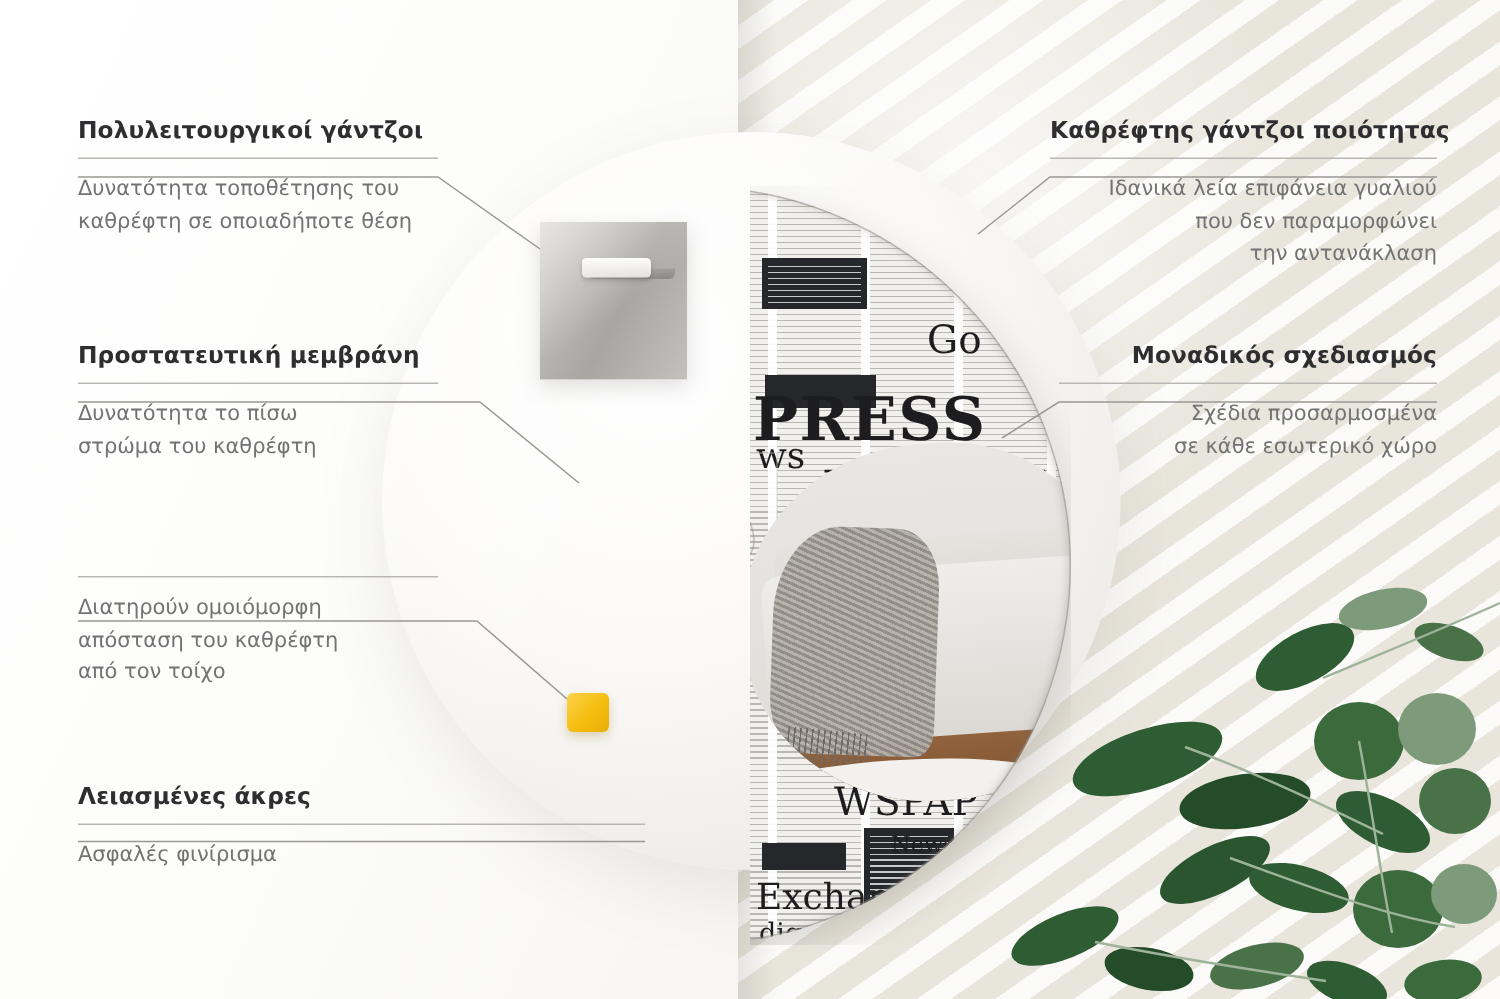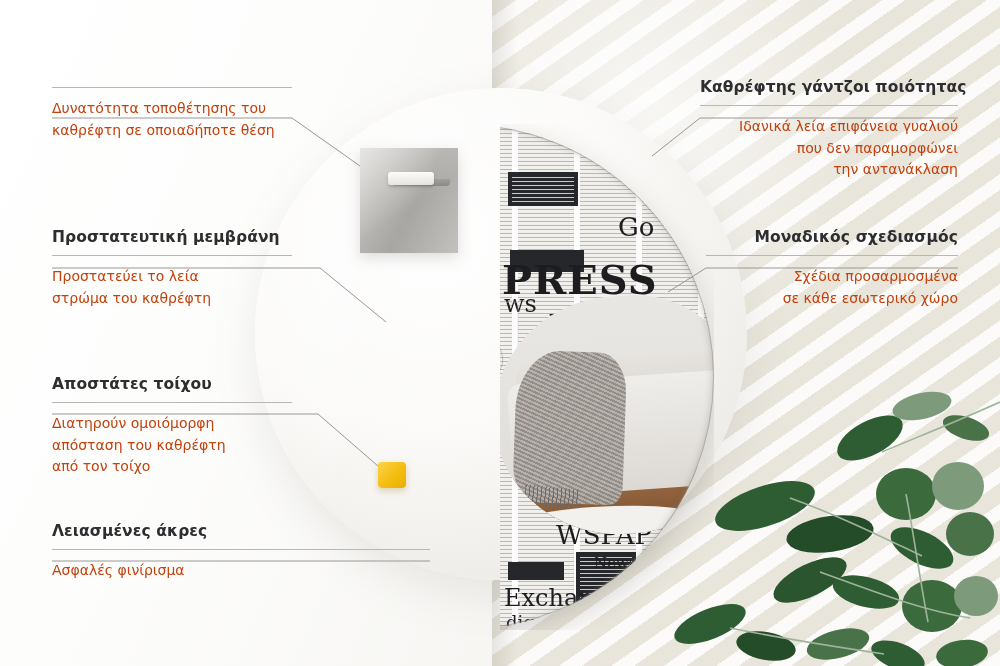--- a/index.html
+++ b/index.html
@@ -201,21 +201,21 @@
     white-space:nowrap;
   }
   .callout .rule {
     height:1px;
     background:#b9b7b3;
     margin-top:9px;
     margin-bottom:10px;
   }
   .callout .desc {
     font-size:14px;
-    color:#c2410c;
+    color:#737373;
     line-height:1.55;
     white-space:pre-line;
   }
   .callout.left  { left:52px; text-align:left; }
   .callout.right { text-align:right; }
 
   .c1 { top:78px;  width:240px; }
   .c2 { top:228px; width:240px; }
   .c3 { top:375px; width:240px; }
   .c4 { top:522px; width:240px; }
@@ -313,32 +313,32 @@
   <svg class="leaders" width="1000" height="666" viewBox="0 0 1000 666">
     <polyline points="52,118 292,118 360,166" fill="none" stroke="#9a9894" stroke-width="1"></polyline>
     <polyline points="52,268 320,268 386,322" fill="none" stroke="#9a9894" stroke-width="1"></polyline>
     <polyline points="52,414 318,414 378,466" fill="none" stroke="#9a9894" stroke-width="1"></polyline>
     <polyline points="52,561 430,561" fill="none" stroke="#9a9894" stroke-width="1"></polyline>
     <polyline points="958,118 700,118 652,156" fill="none" stroke="#9a9894" stroke-width="1"></polyline>
     <polyline points="958,268 706,268 668,292" fill="none" stroke="#9a9894" stroke-width="1"></polyline>
   </svg>
 
   <div class="callout left c1">
+    <div class="title">Πολυλειτουργικοί γάντζοι</div>
     <div class="rule"></div>
     <div class="desc">Δυνατότητα τοποθέτησης του
 καθρέφτη σε οποιαδήποτε θέση</div>
   </div>
   <div class="callout left c2">
     <div class="title">Προστατευτική μεμβράνη</div>
     <div class="rule"></div>
-    <div class="desc">Προστατεύει το λεία
+    <div class="desc">Δυνατότητα το πίσω
 στρώμα του καθρέφτη</div>
   </div>
   <div class="callout left c3">
-    <div class="title">Αποστάτες τοίχου</div>
     <div class="rule"></div>
     <div class="desc">Διατηρούν ομοιόμορφη
 απόσταση του καθρέφτη
 από τον τοίχο</div>
   </div>
   <div class="callout left c4">
     <div class="title">Λειασμένες άκρες</div>
     <div class="rule"></div>
     <div class="desc">Ασφαλές φινίρισμα</div>
   </div>

